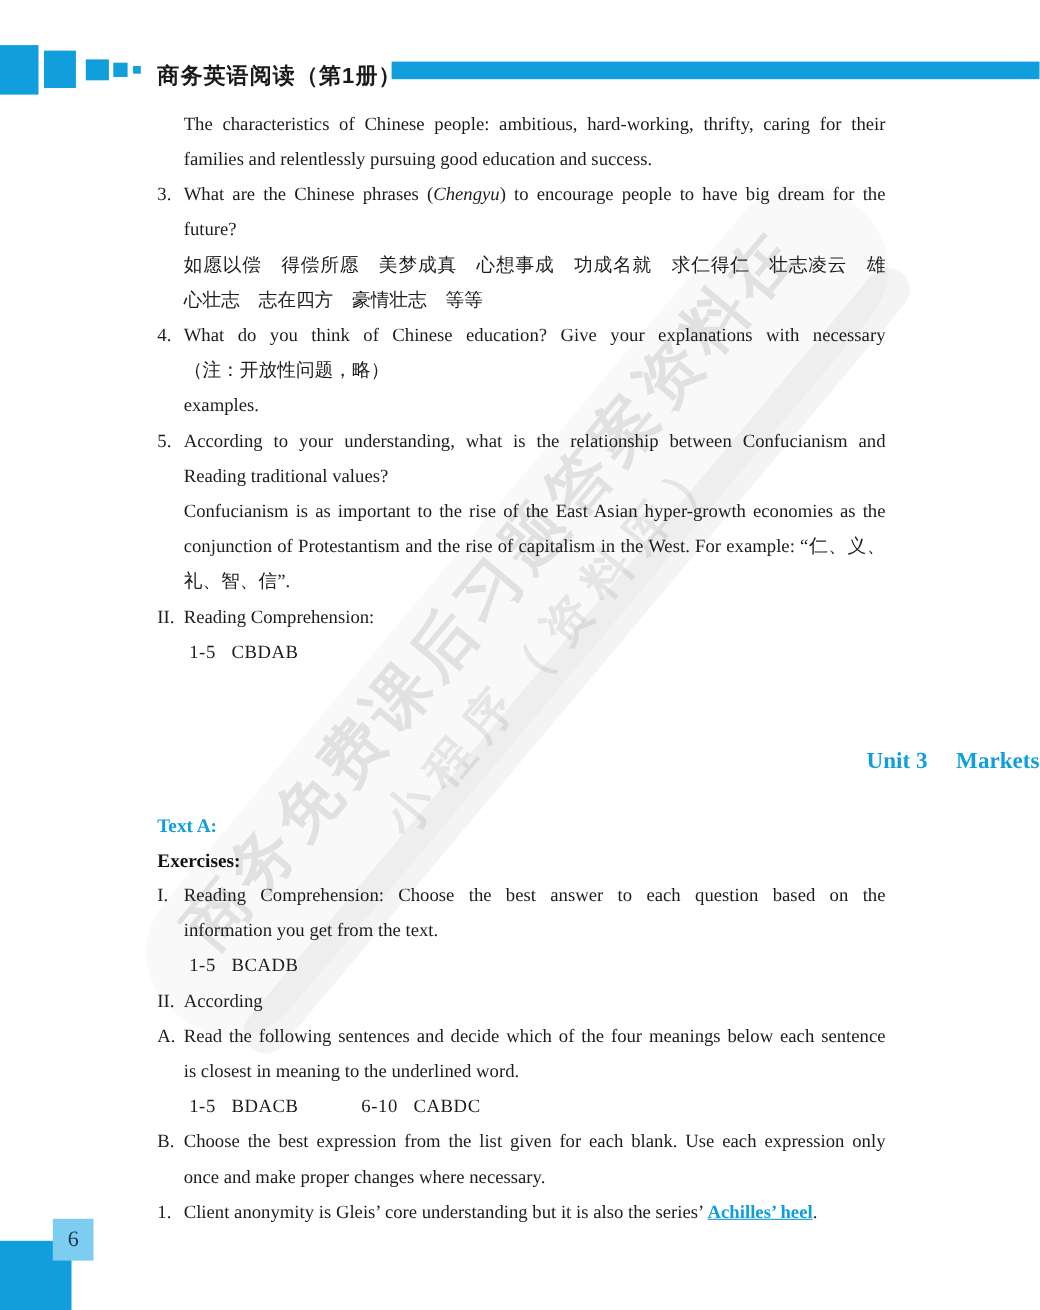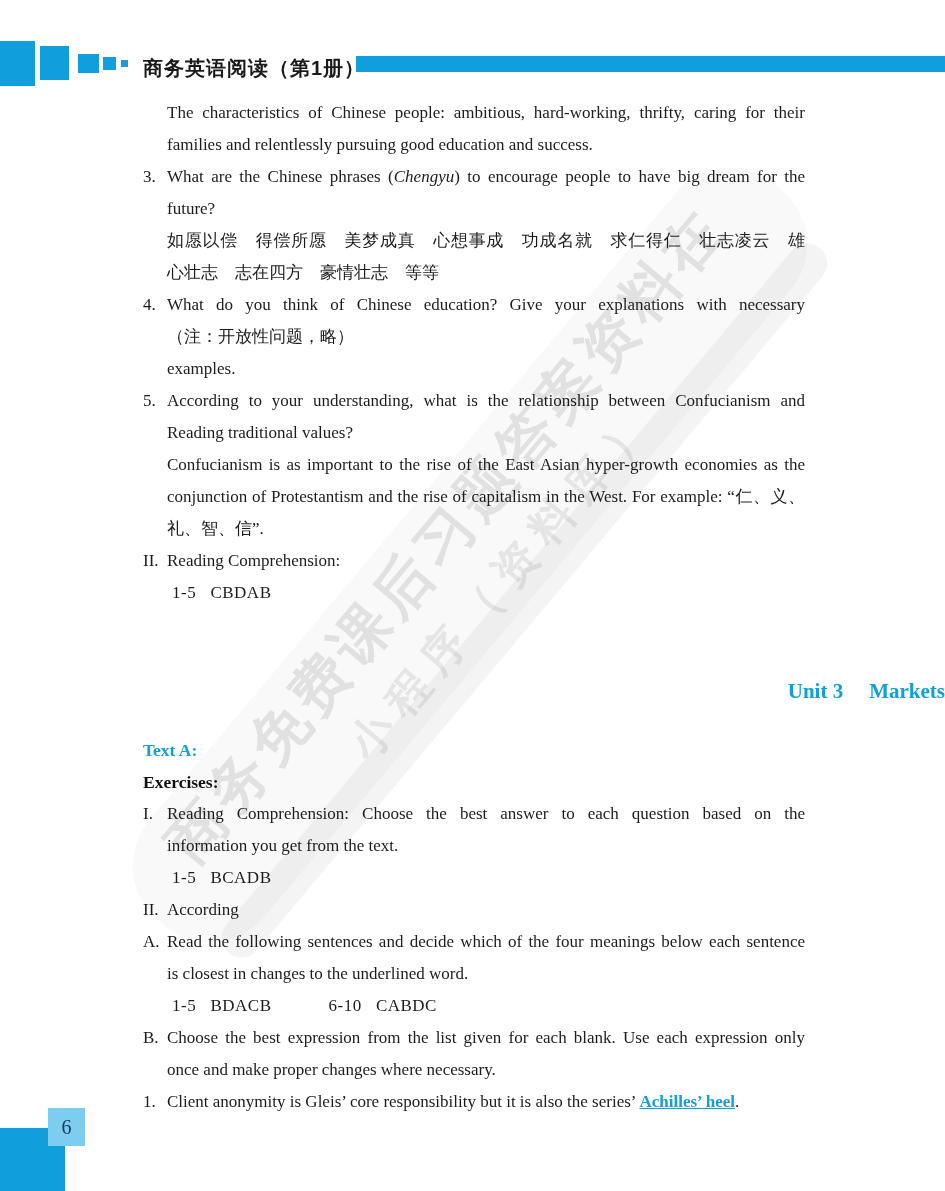--- a/index.html
+++ b/index.html
@@ -128,25 +128,25 @@
 
   <h3 class="text-a">Text A:</h3>
   <h4 class="exercises">Exercises:</h4>
 
   <div class="lines" id="lines-bottom">
       <div class="line just"><span class="marker">I.</span><span>Reading Comprehension: Choose the best answer to each question based on the</span></div>
       <div class="line"><span>information you get from the text.</span></div>
       <div class="line ans"><span>1-5&nbsp;&nbsp;&nbsp;BCADB</span></div>
       <div class="line"><span class="marker">II.</span><span>According</span></div>
       <div class="line just"><span class="marker">A.</span><span>Read the following sentences and decide which of the four meanings below each sentence</span></div>
-      <div class="line"><span>is closest in changes to the underlined word.</span></div>
+      <div class="line"><span>is closest in meaning to the underlined word.</span></div>
       <div class="line ans"><span>1-5&nbsp;&nbsp;&nbsp;BDACB&nbsp;&nbsp;&nbsp;&nbsp;&nbsp;&nbsp;&nbsp;&nbsp;&nbsp;&nbsp;&nbsp;&nbsp;6-10&nbsp;&nbsp;&nbsp;CABDC</span></div>
       <div class="line just"><span class="marker">B.</span><span>Choose the best expression from the list given for each blank. Use each expression only</span></div>
       <div class="line"><span>once and make proper changes where necessary.</span></div>
-      <div class="line"><span class="marker">1.</span><span>Client anonymity is Gleis’ core responsibility but it is also the series’ </span><a class="word-link" href="#">Achilles’ heel</a><span>.</span></div>
+      <div class="line"><span class="marker">1.</span><span>Client anonymity is Gleis’ core understanding but it is also the series’ </span><a class="word-link" href="#">Achilles’ heel</a><span>.</span></div>
     </div>
 </main>
 
 <footer class="ftr"></footer>
 <div class="corner-dark"></div>
 <div class="pagenum-badge">
   <span>6</span>
 </div>
 
 </body></html>

